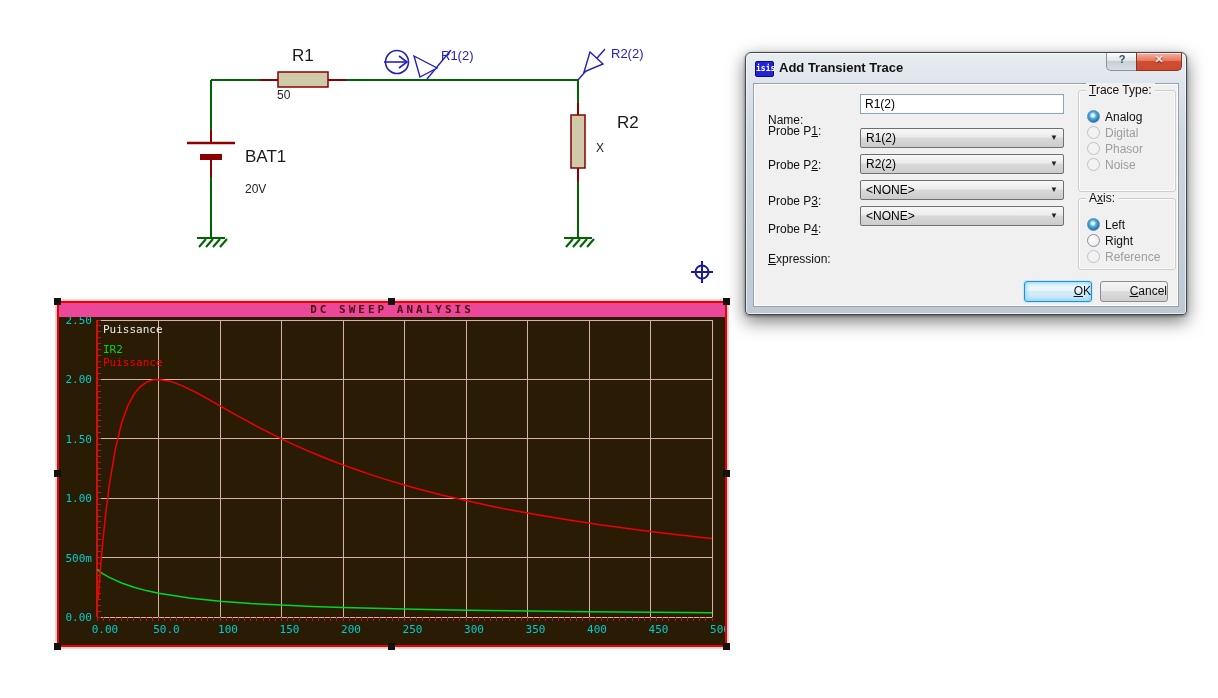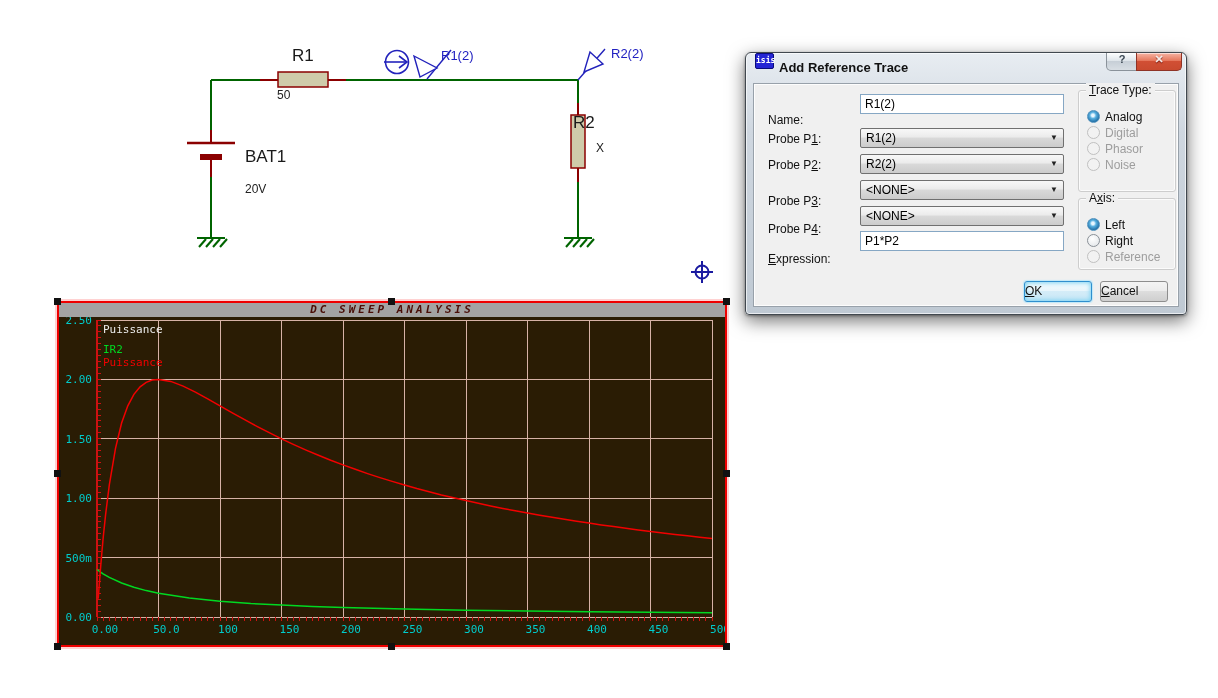--- a/index.html
+++ b/index.html
@@ -28,21 +28,21 @@
   
   #dialog{
     position:absolute;left:745px;top:52px;width:440px;height:261px;
     background:linear-gradient(#e8edf2,#cfd7e0 30%,#bfc9d3);
     border:1px solid #41484f;border-radius:6px 6px 4px 4px;
     box-shadow:0 6px 18px rgba(0,0,0,.55),0 1px 3px rgba(0,0,0,.4),inset 0 0 0 1px rgba(255,255,255,.65);
     z-index:10;
   }
   #dialog .titlebar{position:absolute;left:0;top:0;right:0;height:30px;}
   .isis-icon{
-    position:absolute;left:9px;top:0;width:17px;height:14px;background:#2424d4;
+    position:absolute;left:9px;top:8px;width:17px;height:14px;background:#2424d4;
     border:1px solid #0a0a7a;border-radius:2px;color:#fff;font:bold 8px "DejaVu Sans Mono",monospace;
     text-align:center;line-height:14px;letter-spacing:0;
   }
   .dialog-title{position:absolute;left:33px;top:7px;font-weight:bold;font-size:13px;color:#111;}
   .cap-btn{
     position:absolute;top:0;height:17px;text-align:center;line-height:16px;
     font:bold 11px "Liberation Sans",sans-serif;cursor:default;
     box-shadow:inset 0 1px 0 rgba(255,255,255,.55);
   }
   .cap-btn.help{
@@ -78,21 +78,21 @@
   .radio{display:inline-block;width:11px;height:11px;border-radius:50%;border:1px solid #8a9097;
     background:radial-gradient(circle at 40% 35%,#ffffff,#dfe3e6);vertical-align:-2px;}
   .radio-row.selected .radio{
     border-color:#4f91bd;
     background:radial-gradient(circle at 45% 40%,#e8f6ff 15%,#58b0e0 35%,#1f6ca3 75%,#11446b);
   }
   .radio-row.disabled .radio{border-color:#c0c0c0;background:#f2f2f2;}
   .rlabel{font-size:12px;color:#111;margin-left:5px;}
   .radio-row.disabled .rlabel{color:#9d9d9d;}
   .btn{
-    position:absolute;width:68px;height:21px;box-sizing:border-box;text-align:left;
+    position:absolute;width:68px;height:21px;box-sizing:border-box;text-align:right;
     font-size:12px;color:#111;line-height:19px;border:1px solid #8e8e8e;border-radius:3px;
     background:linear-gradient(#f4f4f4,#ececec 45%,#dddddd 50%,#cfcfcf);
   }
   .btn.default{
     border-color:#2f8fce;
     box-shadow:inset 0 0 4px 1px #7fd4f3,0 0 1px 1px #bfe8f8;
     background:linear-gradient(#f2fafd,#e8f5fb 45%,#d4ecf8 50%,#c8e6f5);
   }
   u{text-decoration:underline;}
 </style>
@@ -162,29 +162,29 @@
     <g stroke="#1a1aa0" stroke-width="2" fill="none">
       <circle cx="702" cy="272" r="6.5"></circle>
       <line x1="702" y1="261" x2="702" y2="283"></line>
       <line x1="691" y1="272" x2="713" y2="272"></line>
     </g>
   </svg>
   <span class="slabel ref" style="left:292px;top:46px">R1</span>
   <span class="slabel val" style="left:277px;top:88px">50</span>
   <span class="slabel ref" style="left:245px;top:147px">BAT1</span>
   <span class="slabel val" style="left:245px;top:182px">20V</span>
-  <span class="slabel ref" style="left:573px;top:113px">R2</span>
+  <span class="slabel ref" style="left:617px;top:113px">R2</span>
   <span class="slabel val" style="left:596px;top:141px">X</span>
   <span class="slabel probe" style="left:441px;top:48px">R1(2)</span>
   <span class="slabel probe" style="left:611px;top:46px">R2(2)</span>
 </div>
 
 <div id="graph">
   <div class="frame">
-    <div class="gtitle" style="background: #a3a3a3; color: rgb(74, 15, 8); font-style: italic;">DC SWEEP ANALYSIS</div>
+    <div class="gtitle" style="background: #ec4899; color: rgb(74, 15, 8);">DC SWEEP ANALYSIS</div>
     <svg id="graph-svg" width="666" height="328">
         <line x1="99.5" y1="3" x2="99.5" y2="300" stroke="#d6b2a6" stroke-width="1" shape-rendering="crispEdges"></line>
         <line x1="161" y1="3" x2="161" y2="300" stroke="#d6b2a6" stroke-width="1" shape-rendering="crispEdges"></line>
         <line x1="222.5" y1="3" x2="222.5" y2="300" stroke="#d6b2a6" stroke-width="1" shape-rendering="crispEdges"></line>
         <line x1="284" y1="3" x2="284" y2="300" stroke="#d6b2a6" stroke-width="1" shape-rendering="crispEdges"></line>
         <line x1="345.5" y1="3" x2="345.5" y2="300" stroke="#d6b2a6" stroke-width="1" shape-rendering="crispEdges"></line>
         <line x1="407" y1="3" x2="407" y2="300" stroke="#d6b2a6" stroke-width="1" shape-rendering="crispEdges"></line>
         <line x1="468.5" y1="3" x2="468.5" y2="300" stroke="#d6b2a6" stroke-width="1" shape-rendering="crispEdges"></line>
         <line x1="530" y1="3" x2="530" y2="300" stroke="#d6b2a6" stroke-width="1" shape-rendering="crispEdges"></line>
         <line x1="591.5" y1="3" x2="591.5" y2="300" stroke="#d6b2a6" stroke-width="1" shape-rendering="crispEdges"></line>
@@ -378,36 +378,36 @@
   <div class="handle h-ml"></div>
   <div class="handle h-mr"></div>
   <div class="handle h-bl"></div>
   <div class="handle h-bm"></div>
   <div class="handle h-br"></div>
 </div>
 
 <div id="dialog">
   <div class="titlebar">
     <span class="isis-icon">isis</span>
-    <span class="dialog-title">Add Reference Trace</span>
+    <span class="dialog-title">Add Transient Trace</span>
     <div class="cap-btn help">
       <span>?</span>
     </div>
     <div class="cap-btn close">
       <span>✕</span>
     </div>
   </div>
   <div class="client">
 
     <label class="flabel" style="top:29px">Name:</label>
     <div class="tinput" style="top:10px">
       <span>R1(2)</span>
     </div>
 
-    <label class="flabel" style="top:48px">Probe P<u>1</u>:</label>
+    <label class="flabel" style="top:40px">Probe P<u>1</u>:</label>
     <div class="combo" style="top:44px">
       <span>R1(2)</span>
       <span class="combo-arrow">▼</span>
     </div>
 
     <label class="flabel" style="top:74px">Probe P<u>2</u>:</label>
     <div class="combo" style="top:70px">
       <span>R2(2)</span>
       <span class="combo-arrow">▼</span>
     </div>
@@ -418,23 +418,20 @@
       <span class="combo-arrow">▼</span>
     </div>
 
     <label class="flabel" style="top:138px">Probe P<u>4</u>:</label>
     <div class="combo" style="top:122px">
       <span>&lt;NONE&gt;</span>
       <span class="combo-arrow">▼</span>
     </div>
 
     <label class="flabel" style="top:168px"><u>E</u>xpression:</label>
-    <div class="tinput" style="top:147px">
-      <span>P1*P2</span>
-    </div>
 
     <div class="groupbox" style="top:114px;height:70px">
       <span class="grouplabel">A<u>x</u>is:</span>
       <div class="radio-row selected" style="top:16px">
         <span class="radio"></span><span class="rlabel">Left</span>
       </div>
       <div class="radio-row enabled" style="top:32px">
         <span class="radio"></span><span class="rlabel">Right</span>
       </div>
       <div class="radio-row disabled" style="top:48px">

